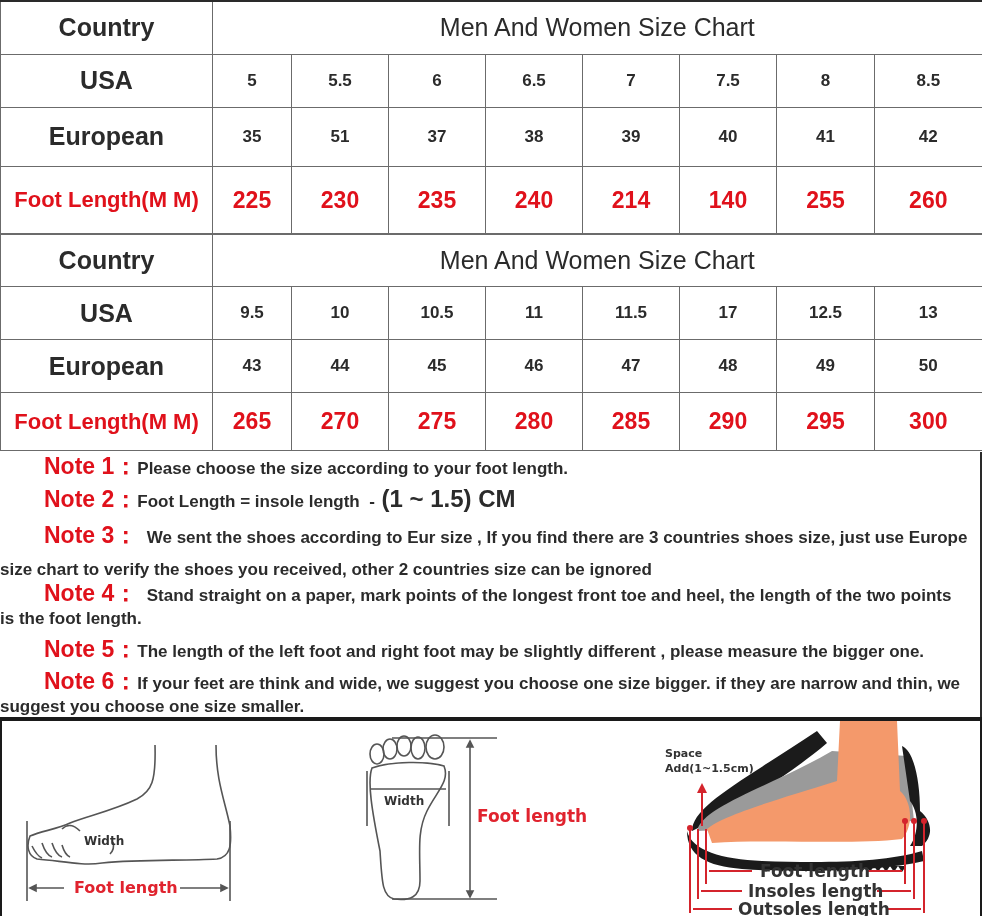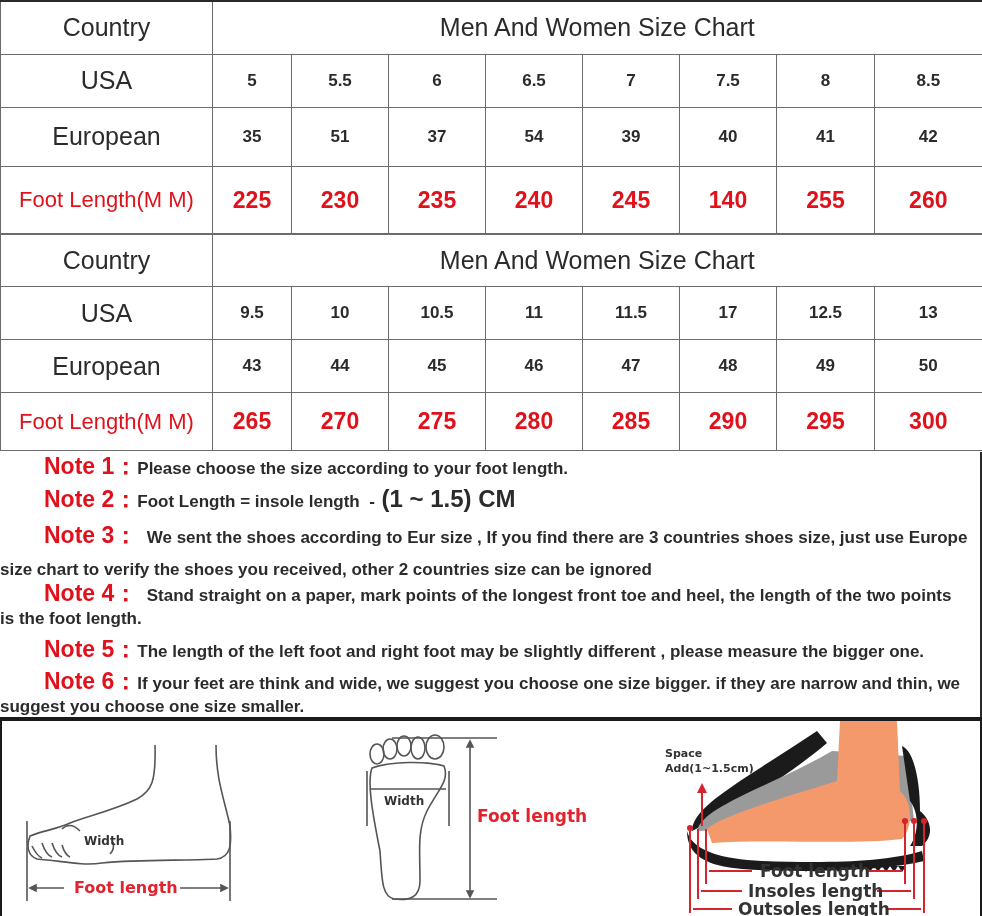--- a/index.html
+++ b/index.html
@@ -3,21 +3,21 @@
 <meta charset="utf-8">
 <style>
   * { box-sizing: border-box; margin: 0; padding: 0; }
   html, body { width: 982px; height: 916px; background: #ffffff; overflow: hidden; }
   body { font-family: "Liberation Sans", sans-serif; color: #262626; position: relative; }
 
   .size-table { position: absolute; left: 0; width: 982px; border-collapse: collapse; table-layout: fixed; }
   .size-table td { border: 1px solid #6b6b6b; text-align: center; vertical-align: middle; padding: 0; }
   .size-table tr:first-child td { border-top: 2px solid #2a2a2a; }
   .size-table td:last-child { border-right: 2px solid #2a2a2a; }
-  .size-table td.label { font-weight: normal; font-size: 25px; color: #2b2b2b; }
+  .size-table td.label { font-weight: bold; font-size: 25px; color: #2b2b2b; }
   .size-table td.label.red { color: #e0111b; font-size: 22px; }
   .size-table td.title { font-weight: normal; font-size: 25px; color: #2b2b2b; }
   .size-table td.num { font-weight: bold; font-size: 17px; color: #2b2b2b; }
   .size-table td.len { font-weight: bold; font-size: 23px; color: #e0111b; }
 
   #table-1 { top: 0; }
   #table-2 { top: 233px; }
   #table-1 tr.r0 td, #table-2 tr.r0 td { height: 53px; }
   #table-1 tr.r1 td, #table-2 tr.r1 td { height: 53px; }
   #table-1 tr.r2 td { height: 59px; }
@@ -65,33 +65,33 @@
     <td class="num">7</td>
     <td class="num">7.5</td>
     <td class="num">8</td>
     <td class="num">8.5</td>
   </tr>
   <tr class="r2">
     <td class="label">European</td>
     <td class="num">35</td>
     <td class="num">51</td>
     <td class="num">37</td>
-    <td class="num">54</td>
+    <td class="num">38</td>
     <td class="num">39</td>
     <td class="num">40</td>
     <td class="num">41</td>
     <td class="num">42</td>
   </tr>
   <tr class="r3">
     <td class="label red">Foot Length(M M)</td>
     <td class="len">225</td>
     <td class="len">230</td>
     <td class="len">235</td>
     <td class="len">240</td>
-    <td class="len">245</td>
+    <td class="len">214</td>
     <td class="len">140</td>
     <td class="len">255</td>
     <td class="len">260</td>
   </tr>
 </tbody>
   </table>
 
 <table class="size-table" id="table-2">
   <colgroup>
     <col style="width:212px">

